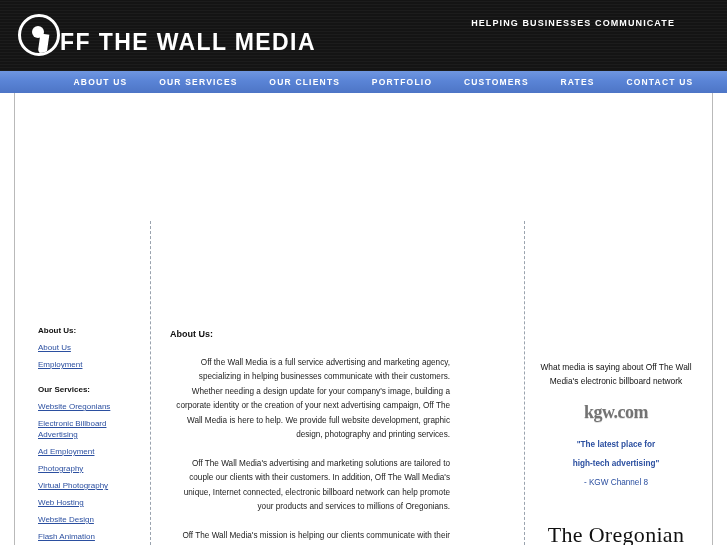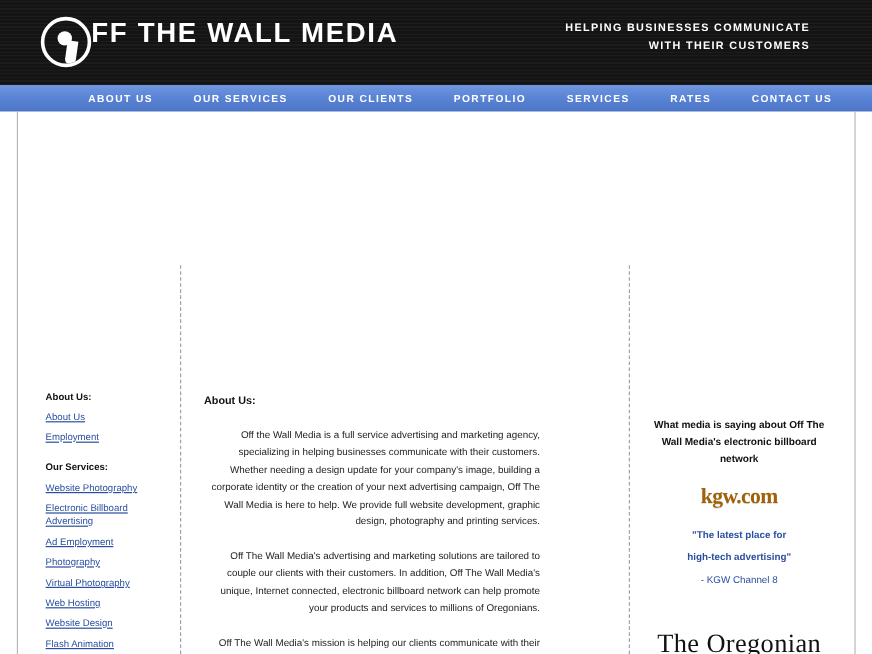--- a/index.html
+++ b/index.html
@@ -25,24 +25,24 @@
     position: relative;
     width: 727px;
     height: 71px;
     background: #141414;
     background-image:
       repeating-linear-gradient(0deg, rgba(255,255,255,0.035) 0px, rgba(255,255,255,0.035) 1px, rgba(0,0,0,0) 1px, rgba(0,0,0,0) 3px);
     overflow: hidden;
   }
   .logo-area {
     position: absolute;
-    left: 34px;
+    left: 18px;
     top: 14px;
     display: flex;
-    align-items: flex-start;
+    align-items: flex-end;
   }
   .logo-mark {
     position: relative;
     width: 42px;
     height: 42px;
     border-radius: 50%;
     border: 3px solid #ffffff;
     box-sizing: border-box;
     margin-right: 2px;
     overflow: hidden;
@@ -195,30 +195,31 @@
   
   .right {
     position: absolute;
     left: 536px;
     top: 254px;
     width: 160px;
     text-align: center;
   }
   .right-head {
     font-size: 8.4px;
-    font-weight: bold;
+    font-weight: normal;
     color: #111111;
     line-height: 14px;
     margin-bottom: 14px;
+    margin-top: 13px;
   }
   .kgw-logo {
     font-family: "Liberation Serif", serif;
     font-size: 18px;
     font-weight: bold;
-    color: #a16207;
+    color: #737373;
     letter-spacing: -0.5px;
     margin-bottom: 12px;
     text-shadow: 0 1px 0 rgba(0,0,0,0.12);
   }
   .quote {
     color: #2b4fa0;
     font-size: 8.2px;
     font-weight: bold;
     line-height: 19px;
   }
@@ -244,50 +245,49 @@
   <div class="header">
     <div class="logo-area">
       <span class="logo-mark">
         <span class="dot"></span>
         <span class="tail"></span>
       </span>
       <span class="logo-text">FF THE WALL MEDIA</span>
     </div>
     <div class="tagline">
       <div>HELPING BUSINESSES COMMUNICATE</div>
-      <div>WITH THEIR CUSTOMERS</div>
     </div>
   </div>
 
   <div class="navbar">
     <div class="nav-inner">
       <span class="nav-item">ABOUT US</span>
       <span class="nav-item">OUR SERVICES</span>
       <span class="nav-item">OUR CLIENTS</span>
       <span class="nav-item">PORTFOLIO</span>
-      <span class="nav-item">SERVICES</span>
+      <span class="nav-item">CUSTOMERS</span>
       <span class="nav-item">RATES</span>
       <span class="nav-item">CONTACT US</span>
     </div>
   </div>
 
   <div class="content-wrap">
 
     <div class="side-rule-left"></div>
     <div class="side-rule-right"></div>
     <div class="col-divider divider-a"></div>
     <div class="col-divider divider-b"></div>
 
     <div class="sidebar">
       <div class="side-head">About Us:</div>
       <a class="side-link">About Us</a>
       <a class="side-link">Employment</a>
       <div class="side-gap"></div>
       <div class="side-head">Our Services:</div>
-      <a class="side-link">Website Photography</a>
+      <a class="side-link">Website Oregonians</a>
       <a class="side-link">Electronic Billboard Advertising</a>
       <a class="side-link">Ad Employment</a>
       <a class="side-link">Photography</a>
       <a class="side-link">Virtual Photography</a>
       <a class="side-link">Web Hosting</a>
       <a class="side-link">Website Design</a>
       <a class="side-link">Flash Animation</a>
 
     </div>
 

